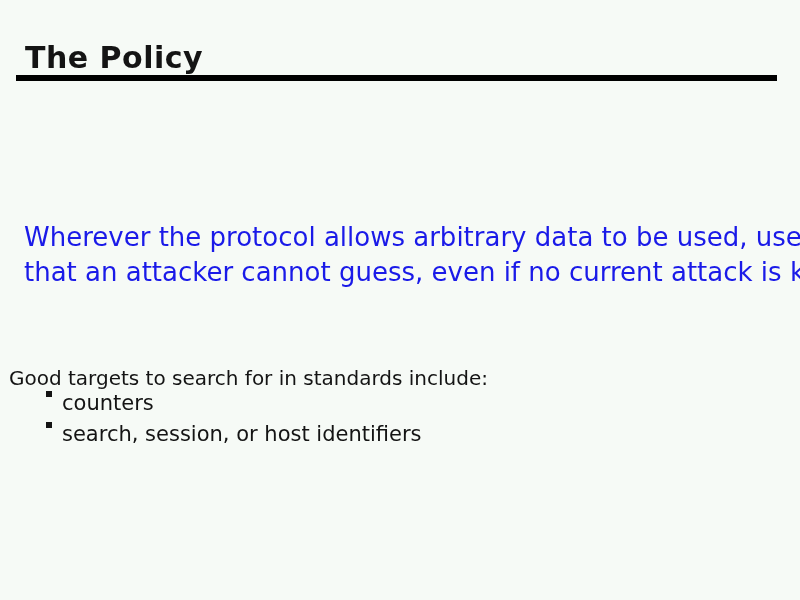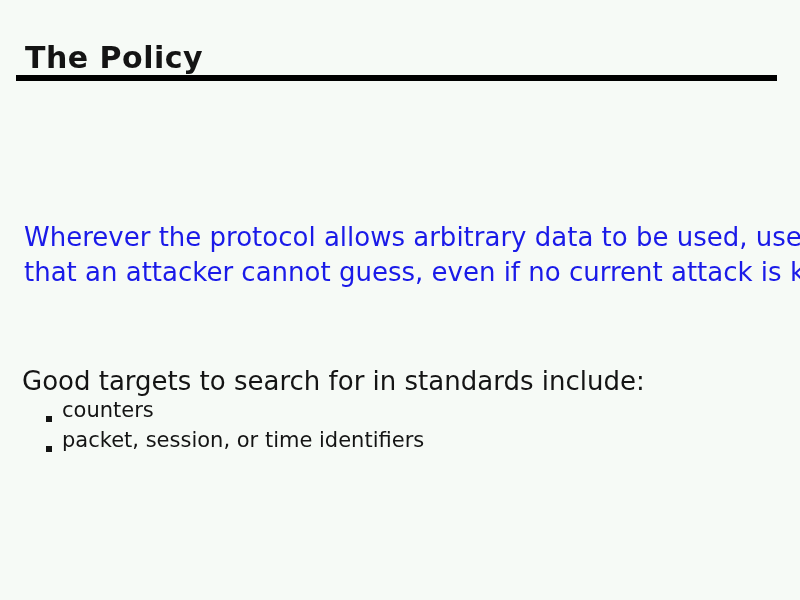--- a/index.html
+++ b/index.html
@@ -41,33 +41,33 @@
     position:absolute;
     left:24px;top:220px;
     width:760px;
     font-size:26px;
     line-height:35px;
     color:var(--color-statement-blue);
   }
   .statement .line{white-space:nowrap;}
   .targets-heading{
     position:absolute;
-    left:22px;top:366px;
-    font-size:26px;
+    left:9px;top:366px;
+    font-size:20px;
     color:var(--color-text);
     white-space:nowrap;
   }
   .targets-list{
     position:absolute;
     left:46px;top:391px;
     list-style:none;
   }
   .targets-list li{
     display:flex;
-    align-items:flex-end;
+    align-items:flex-start;
     height:30.5px;
     font-size:21px;
     color:var(--color-text);
     white-space:nowrap;
   }
   .bullet-square{
     display:inline-block;
     width:6px;height:6px;
     background:var(--color-text);
     margin-right:10px;
@@ -90,17 +90,17 @@
 
   <div class="targets-heading">Good targets to search for in standards include:</div>
 
   <ul class="targets-list">
     <li>
       <span class="bullet-square"></span>
       <span>counters</span>
     </li>
     <li>
       <span class="bullet-square"></span>
-      <span>packet, session, or time identifiers</span>
+      <span>search, session, or host identifiers</span>
     </li>
   </ul>
 
 </div>
 
 </body></html>

